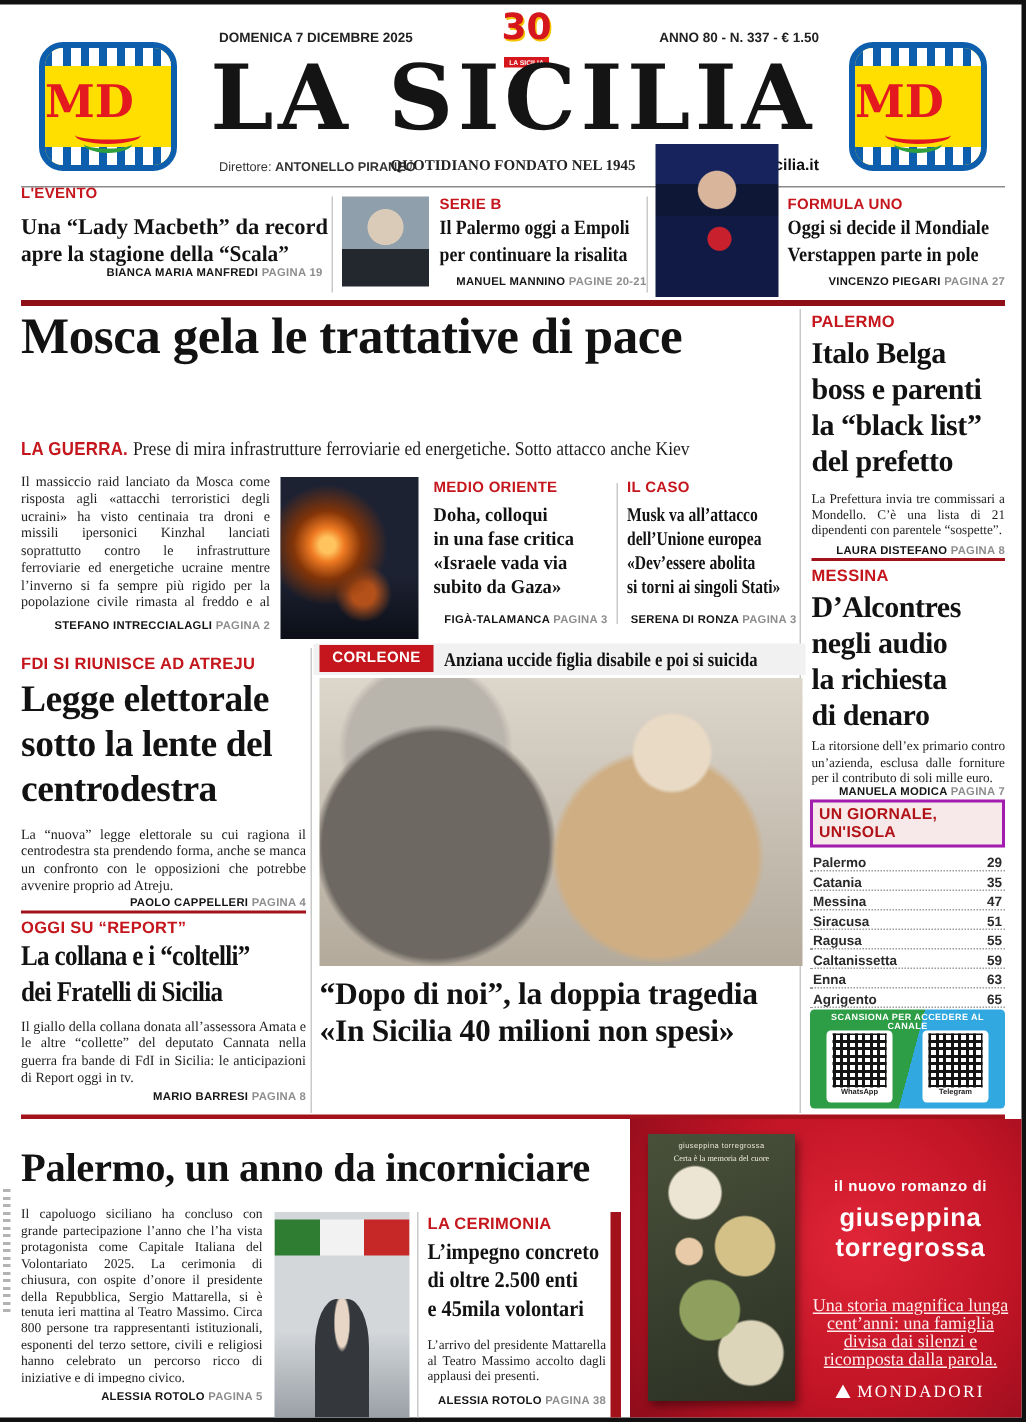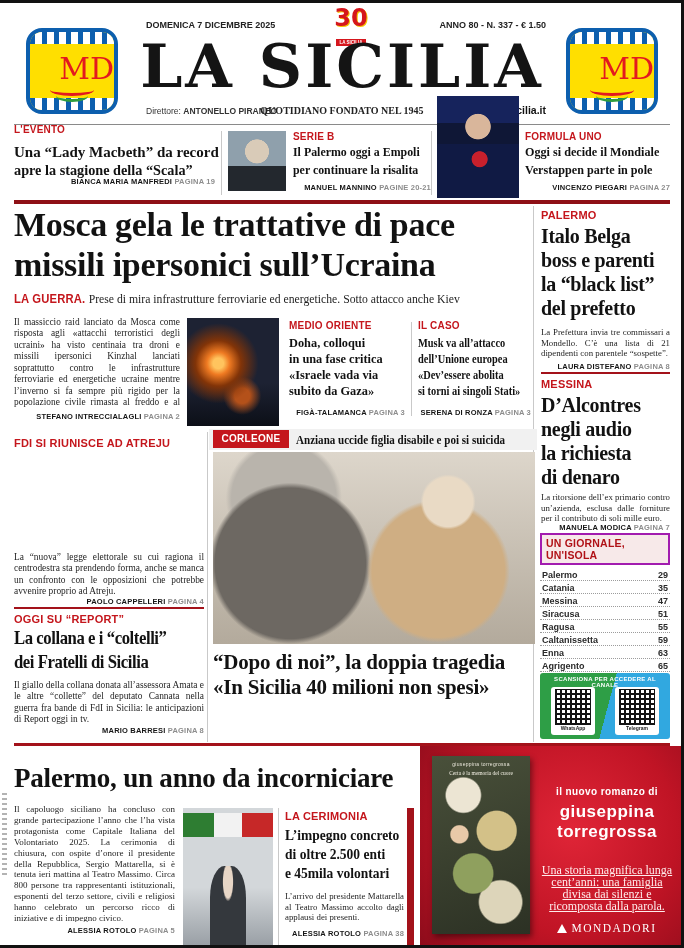--- a/index.html
+++ b/index.html
@@ -20,22 +20,22 @@
            text-align:justify;color:#1e1e1e;}
   .by{font-size:7.5px;font-weight:bold;color:#151515;text-align:right;letter-spacing:.2px;}
   .by .pg{color:#8d8d8d;}
   .vr{width:1px;background:#c9c9c9;}
   .rred{background:#a3121a;}
   
   .md{width:92px;height:86px;background:#ffdf00;border:4px solid #0d5fae;border-radius:16px;
       box-sizing:border-box;overflow:hidden;}
   .md .film{position:absolute;left:0;right:0;height:12px;
       background:repeating-linear-gradient(90deg,#0d5fae 0 5px,#fff 5px 12px);}
-  .md .mdtxt{position:absolute;top:22px;left:0;right:0;text-align:right;
-      font-family:"DejaVu Serif",serif;font-weight:normal;font-size:30px;color:#e3191f;line-height:1;}
+  .md .mdtxt{position:absolute;top:22px;left:0;right:0;text-align:left;
+      font-family:"DejaVu Serif",serif;font-weight:bold;font-size:30px;color:#e3191f;line-height:1;}
   .md .arc1{position:absolute;left:20px;right:20px;top:52px;height:9px;
       border-bottom:3px solid #e3191f;border-radius:50%;}
   .md .arc2{position:absolute;left:26px;right:26px;top:58px;height:9px;
       border-bottom:3px solid #2f9e3f;border-radius:50%;}
   
   .ann{text-align:center;}
   .ann80{font-family:"DejaVu Sans",sans-serif;font-weight:bold;font-size:24px;line-height:24px;
       color:#d5161d;text-shadow:1px 1px 0 #f5c400;}
   .annlbl{display:inline-block;background:#d5161d;color:#fff;font-size:4.5px;font-weight:bold;
       padding:1px 3px;line-height:5px;}
@@ -160,21 +160,20 @@
   <div class="abs kick sm" style="left:525px;top:131px;">FORMULA UNO</div>
   <div class="abs hl nw sx90" style="left:525px;top:144px;font-size:13.5px;">Oggi si decide il Mondiale</div>
   <div class="abs hl nw sx90" style="left:525px;top:162px;font-size:13.5px;">Verstappen parte in pole</div>
   <div class="abs by" style="left:525px;top:183px;width:145px;">
     <span>VINCENZO PIEGARI</span> <span class="pg">PAGINA 27</span>
   </div>
 
   <div class="abs" style="left:14px;top:200px;width:656px;height:4px;background:#8e1016;"></div>
 
   <div class="abs hl nw" style="left:14px;top:206px;font-size:34px;letter-spacing:-.3px;">Mosca gela le trattative di pace</div>
-  <div class="abs hl nw" style="left:14px;top:246px;font-size:34px;letter-spacing:-.3px;">missili ipersonici sull’Ucraina</div>
   <div class="abs nw sx90" style="left:14px;top:291px;font-size:13px;">
     <span class="kick" style="font-size:12.5px;">LA GUERRA.</span>
     <span class="serif" style="color:#1d1d1d;">Prese di mira infrastrutture ferroviarie ed energetiche. Sotto attacco anche Kiev</span>
   </div>
 
   <div class="abs bodytxt" style="left:14px;top:317px;width:166px;height:92px;overflow:hidden;">Il massiccio raid lanciato da Mosca come risposta agli «attacchi terroristici degli ucraini» ha visto centinaia tra droni e missili ipersonici Kinzhal lanciati soprattutto contro le infrastrutture ferroviarie ed energetiche ucraine mentre l’inverno si fa sempre più rigido per la popolazione civile rimasta al freddo e al buio.</div>
   <div class="abs by" style="left:14px;top:412px;width:166px;">
     <span>STEFANO INTRECCIALAGLI</span> <span class="pg">PAGINA 2</span>
   </div>
 
@@ -273,20 +272,21 @@
       <div class="qrpat"></div>
       <div class="qrlabel">WhatsApp</div>
     </div>
     <div class="qrbox" style="left:75px;top:14px;">
       <div class="qrpat"></div>
       <div class="qrlabel">Telegram</div>
     </div>
   </div>
 
   <div class="abs kick" style="left:14px;top:437px;">FDI SI RIUNISCE AD ATREJU</div>
+  <div class="abs hl" style="left:14px;top:452px;width:190px;font-size:25px;line-height:30px;letter-spacing:-.3px;">Legge elettorale sotto la lente del centrodestra</div>
   <div class="abs bodytxt" style="left:14px;top:552px;width:190px;">La “nuova” legge elettorale su cui ragiona il centrodestra sta prendendo forma, anche se manca un confronto con le opposizioni che potrebbe avvenire proprio ad Atreju.</div>
   <div class="abs by" style="left:14px;top:597px;width:190px;">
     <span>PAOLO CAPPELLERI</span> <span class="pg">PAGINA 4</span>
   </div>
 
   <div class="abs rred" style="left:14px;top:607px;width:190px;height:2px;"></div>
 
   <div class="abs kick" style="left:14px;top:613px;">OGGI SU “REPORT”</div>
   <div class="abs hl nw sx88" style="left:14px;top:627px;font-size:19px;letter-spacing:-.5px;">La collana e i “coltelli”</div>
   <div class="abs hl nw sx88" style="left:14px;top:651px;font-size:19px;letter-spacing:-.5px;">dei Fratelli di Sicilia</div>

